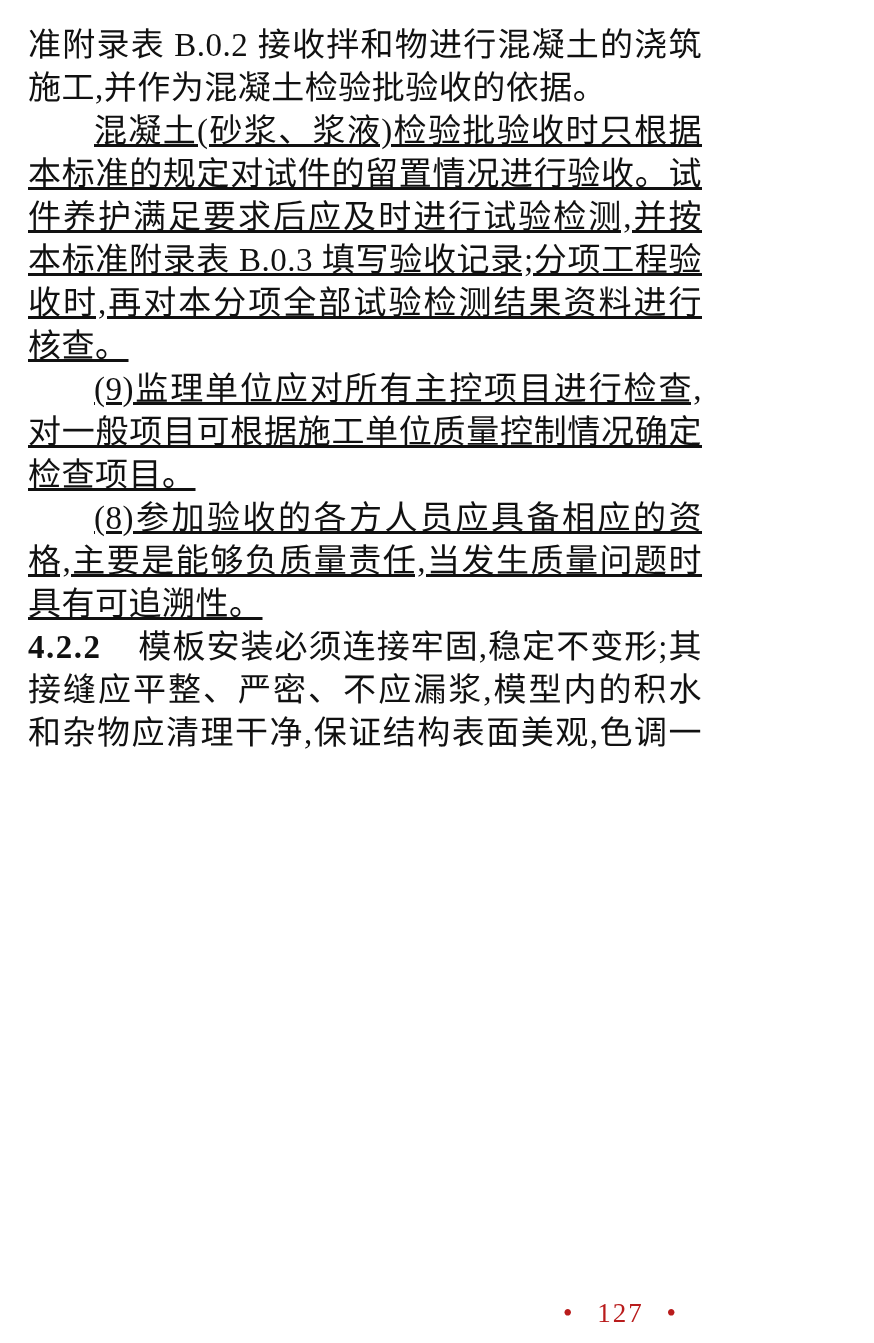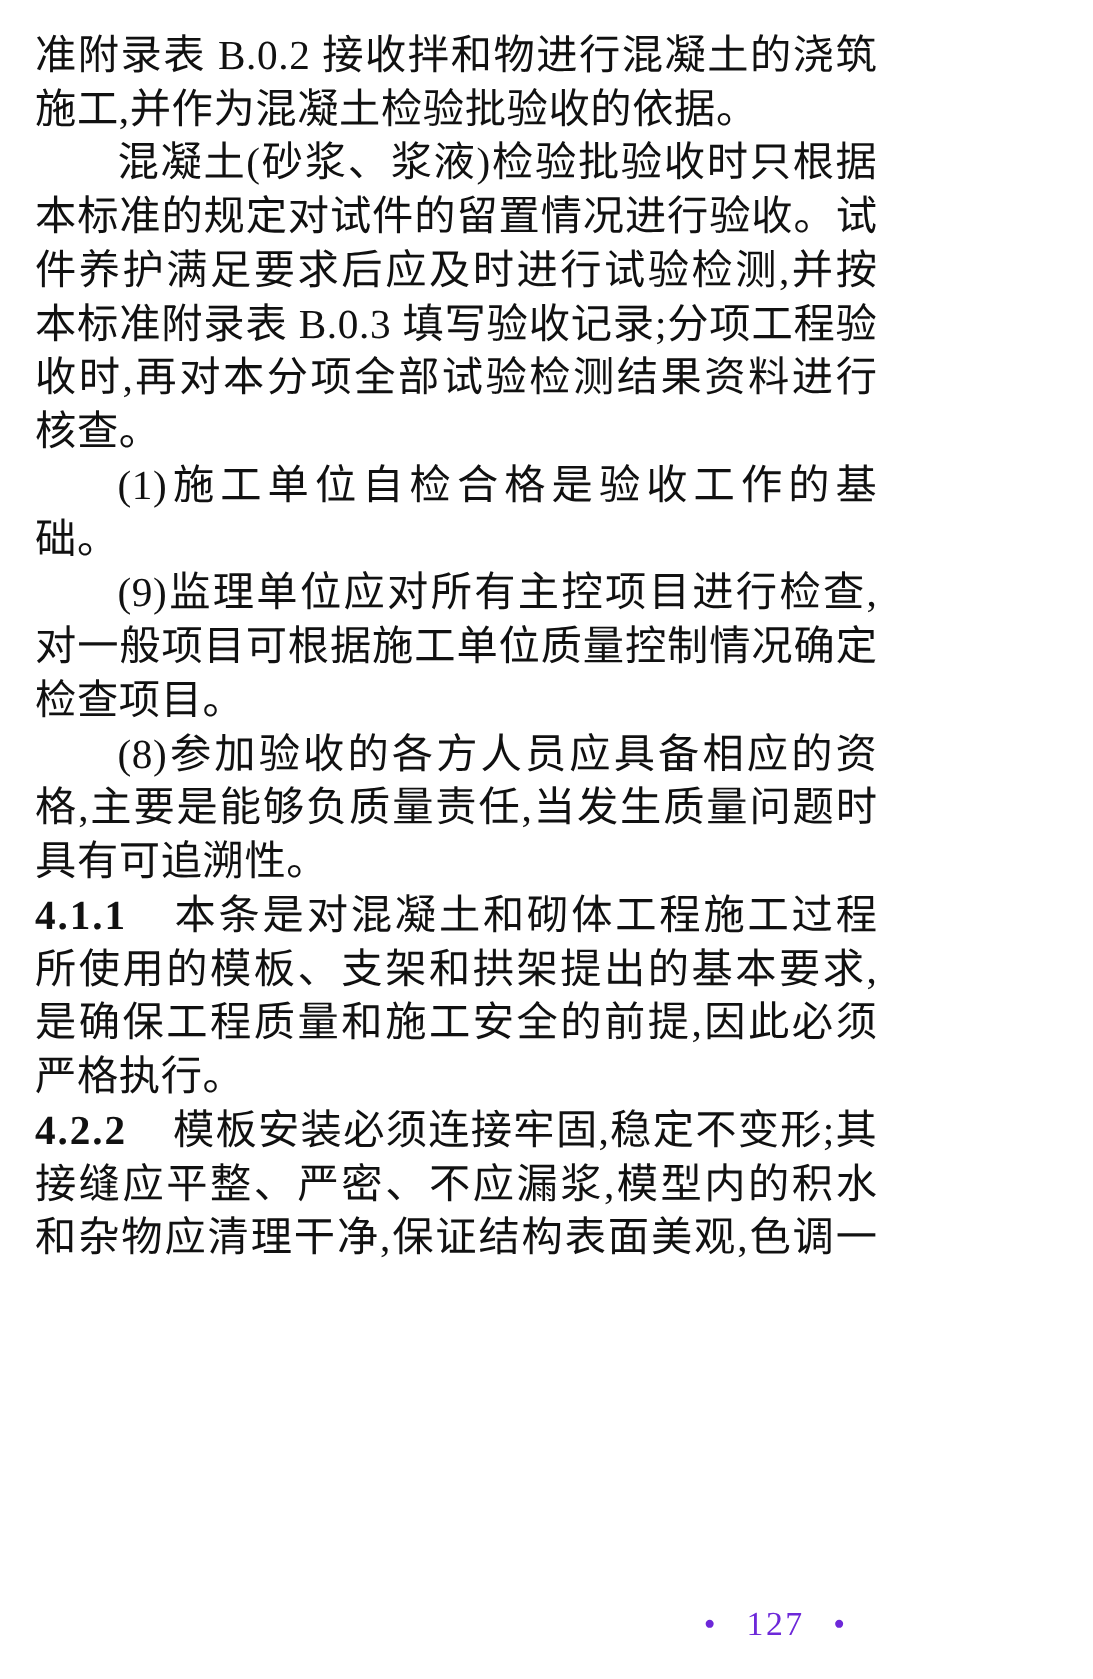--- a/index.html
+++ b/index.html
@@ -27,53 +27,52 @@
     color: #111111;
     text-align: justify;
     letter-spacing: 0.5px;
   }
   .para {
     margin: 0;
     padding: 0;
   }
   .para.indent {
     text-indent: 2em;
+    text-decoration: underline;
   }
   .para.plain,
   .para.section {
     text-indent: 0;
   }
   .secnum {
     font-weight: 700;
     margin-right: 1.1em;
     letter-spacing: 1.5px;
     white-space: nowrap;
   }
   .para.clipped {
     
     text-align-last: justify;
   }
   .page-num {
     position: absolute;
     right: 52px;
-    bottom: 28px;
+    bottom: 14px;
     font-family: "Liberation Serif", "DejaVu Serif", serif;
     font-size: 27px;
-    color: #6d28d9;
+    color: #b91c1c;
     word-spacing: 14px;
     letter-spacing: 2px;
   }
 </style>
 </head>
 <body>
 
 <div class="page">
   <main class="content" id="content">
       <p class="para plain"><span>准附录表 B.0.2 接收拌和物进行混凝土的浇筑施工,并作为混凝土检验批验收的依据。</span></p>
       <p class="para indent"><span>混凝土(砂浆、浆液)检验批验收时只根据本标准的规定对试件的留置情况进行验收。试件养护满足要求后应及时进行试验检测,并按本标准附录表 B.0.3 填写验收记录;分项工程验收时,再对本分项全部试验检测结果资料进行核查。</span></p>
-      <p class="para indent"><span>(1)施工单位自检合格是验收工作的基础。</span></p>
       <p class="para indent"><span>(9)监理单位应对所有主控项目进行检查,对一般项目可根据施工单位质量控制情况确定检查项目。</span></p>
       <p class="para indent"><span>(8)参加验收的各方人员应具备相应的资格,主要是能够负质量责任,当发生质量问题时具有可追溯性。</span></p>
-      <p class="para section"><b class="secnum">4.1.1</b><span>本条是对混凝土和砌体工程施工过程所使用的模板、支架和拱架提出的基本要求,是确保工程质量和施工安全的前提,因此必须严格执行。</span></p>
       <p class="para section clipped"><b class="secnum">4.2.2</b><span>模板安装必须连接牢固,稳定不变形;其接缝应平整、严密、不应漏浆,模型内的积水和杂物应清理干净,保证结构表面美观,色调一</span></p>
     </main>
   <div class="page-num">• 127 •</div>
 </div>
 
 </body></html>

